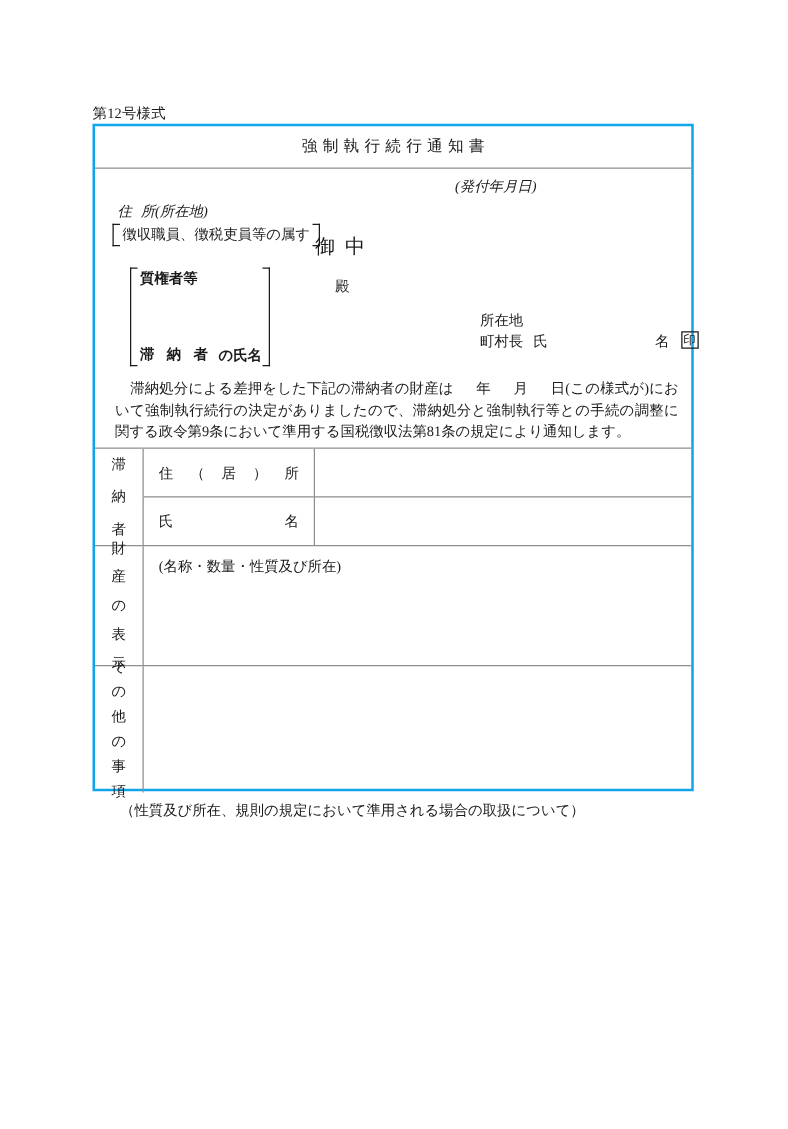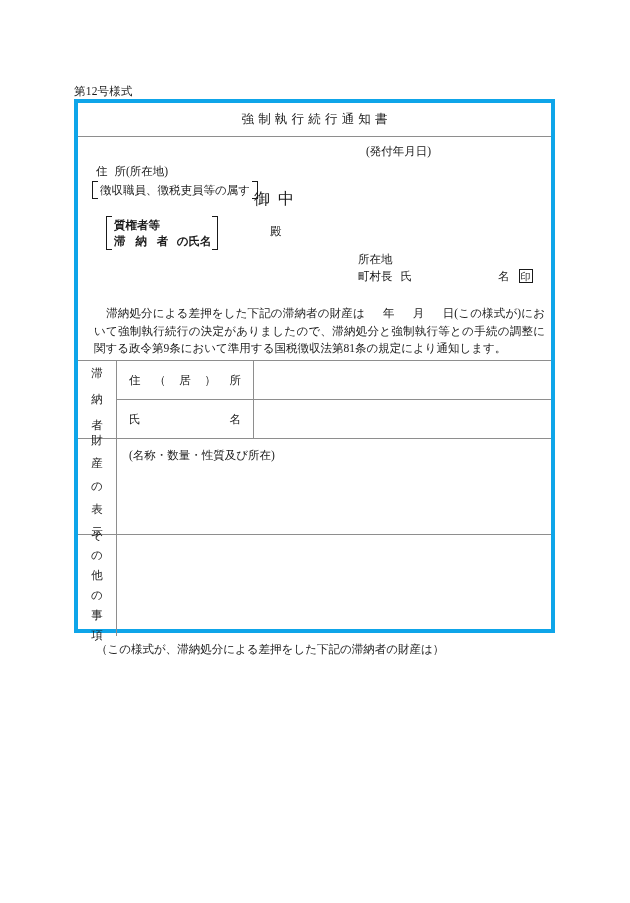--- a/index.html
+++ b/index.html
@@ -34,21 +34,21 @@
     white-space: nowrap;
   }
 
   
   .frame {
     position: absolute;
     left: 74px;
     top: 99px;
     width: 481px;
     height: 534px;
-    border: 4px solid #0ea5e9;
+    border: 2px solid #0ea5e9;
     box-sizing: border-box;
   }
 
   
   .title-band {
     position: absolute;
     left: 0; top: 0;
     width: 100%;
     height: 34px;
     border-bottom: 1px solid #8e8e8e;
@@ -72,28 +72,30 @@
     width: 100%;
     height: 223px;
   }
 
   .issue-date {
     position: absolute;
     left: 288px;
     top: 7px;
     font-size: 11.5px;
     white-space: nowrap;
+    font-style: italic;
   }
 
   .addr-line {
     position: absolute;
     left: 18px;
     top: 27px;
     font-size: 11.5px;
     white-space: nowrap;
+    font-style: italic;
   }
   .addr-line .sp { display: inline-block; width: 7px; }
 
   
   .brk-group {
     position: absolute;
     display: flex;
     align-items: center;
     font-size: 11.5px;
     white-space: nowrap;
@@ -111,20 +113,21 @@
   }
   .brk.left  { border-left: 1px solid #1a1a1a; }
   .brk.right { border-right: 1px solid #1a1a1a; }
 
   .brk-stack {
     display: flex;
     flex-direction: column;
     justify-content: center;
     line-height: 16px;
     padding: 1px 2px;
+    gap: 45px;
   }
   .brk-stack .r2 { letter-spacing: 3.5px; }
 
   .after-brk {
     margin-left: 3px;
     align-self: flex-end;
     padding-bottom: 1px;
   }
   .suffix-onchu {
     position: absolute;
@@ -145,22 +148,23 @@
   
   .issuer {
     position: absolute;
     left: 280px;
     top: 114px;
     font-size: 11.5px;
     line-height: 17px;
   }
   .issuer-row {
     display: flex;
-    align-items: center;
-    white-space: nowrap;
+    align-items: flex-start;
+    white-space: nowrap;
+    margin-left: 28px;
   }
   .issuer-gap { display: inline-block; width: 8px; }
   .issuer-name-gap { display: inline-block; width: 86px; }
   .seal-box {
     display: inline-block;
     border: 1px solid #1a1a1a;
     font-size: 10px;
     line-height: 11px;
     padding: 1px 1px 0 1px;
     margin-left: 9px;
@@ -428,16 +432,16 @@
           <span class="vchar">事</span>
           <span class="vchar">項</span>
         </div>
         <div class="wide-col"></div>
       </div>
 
     </div>
   </div>
 
   <div class="notes">
-    <div class="notes-sub">（この様式が、滞納処分による差押をした下記の滞納者の財産は）</div>
+    <div class="notes-sub">（性質及び所在、規則の規定において準用される場合の取扱について）</div>
   </div>
 
 </div>
 
 </body></html>

